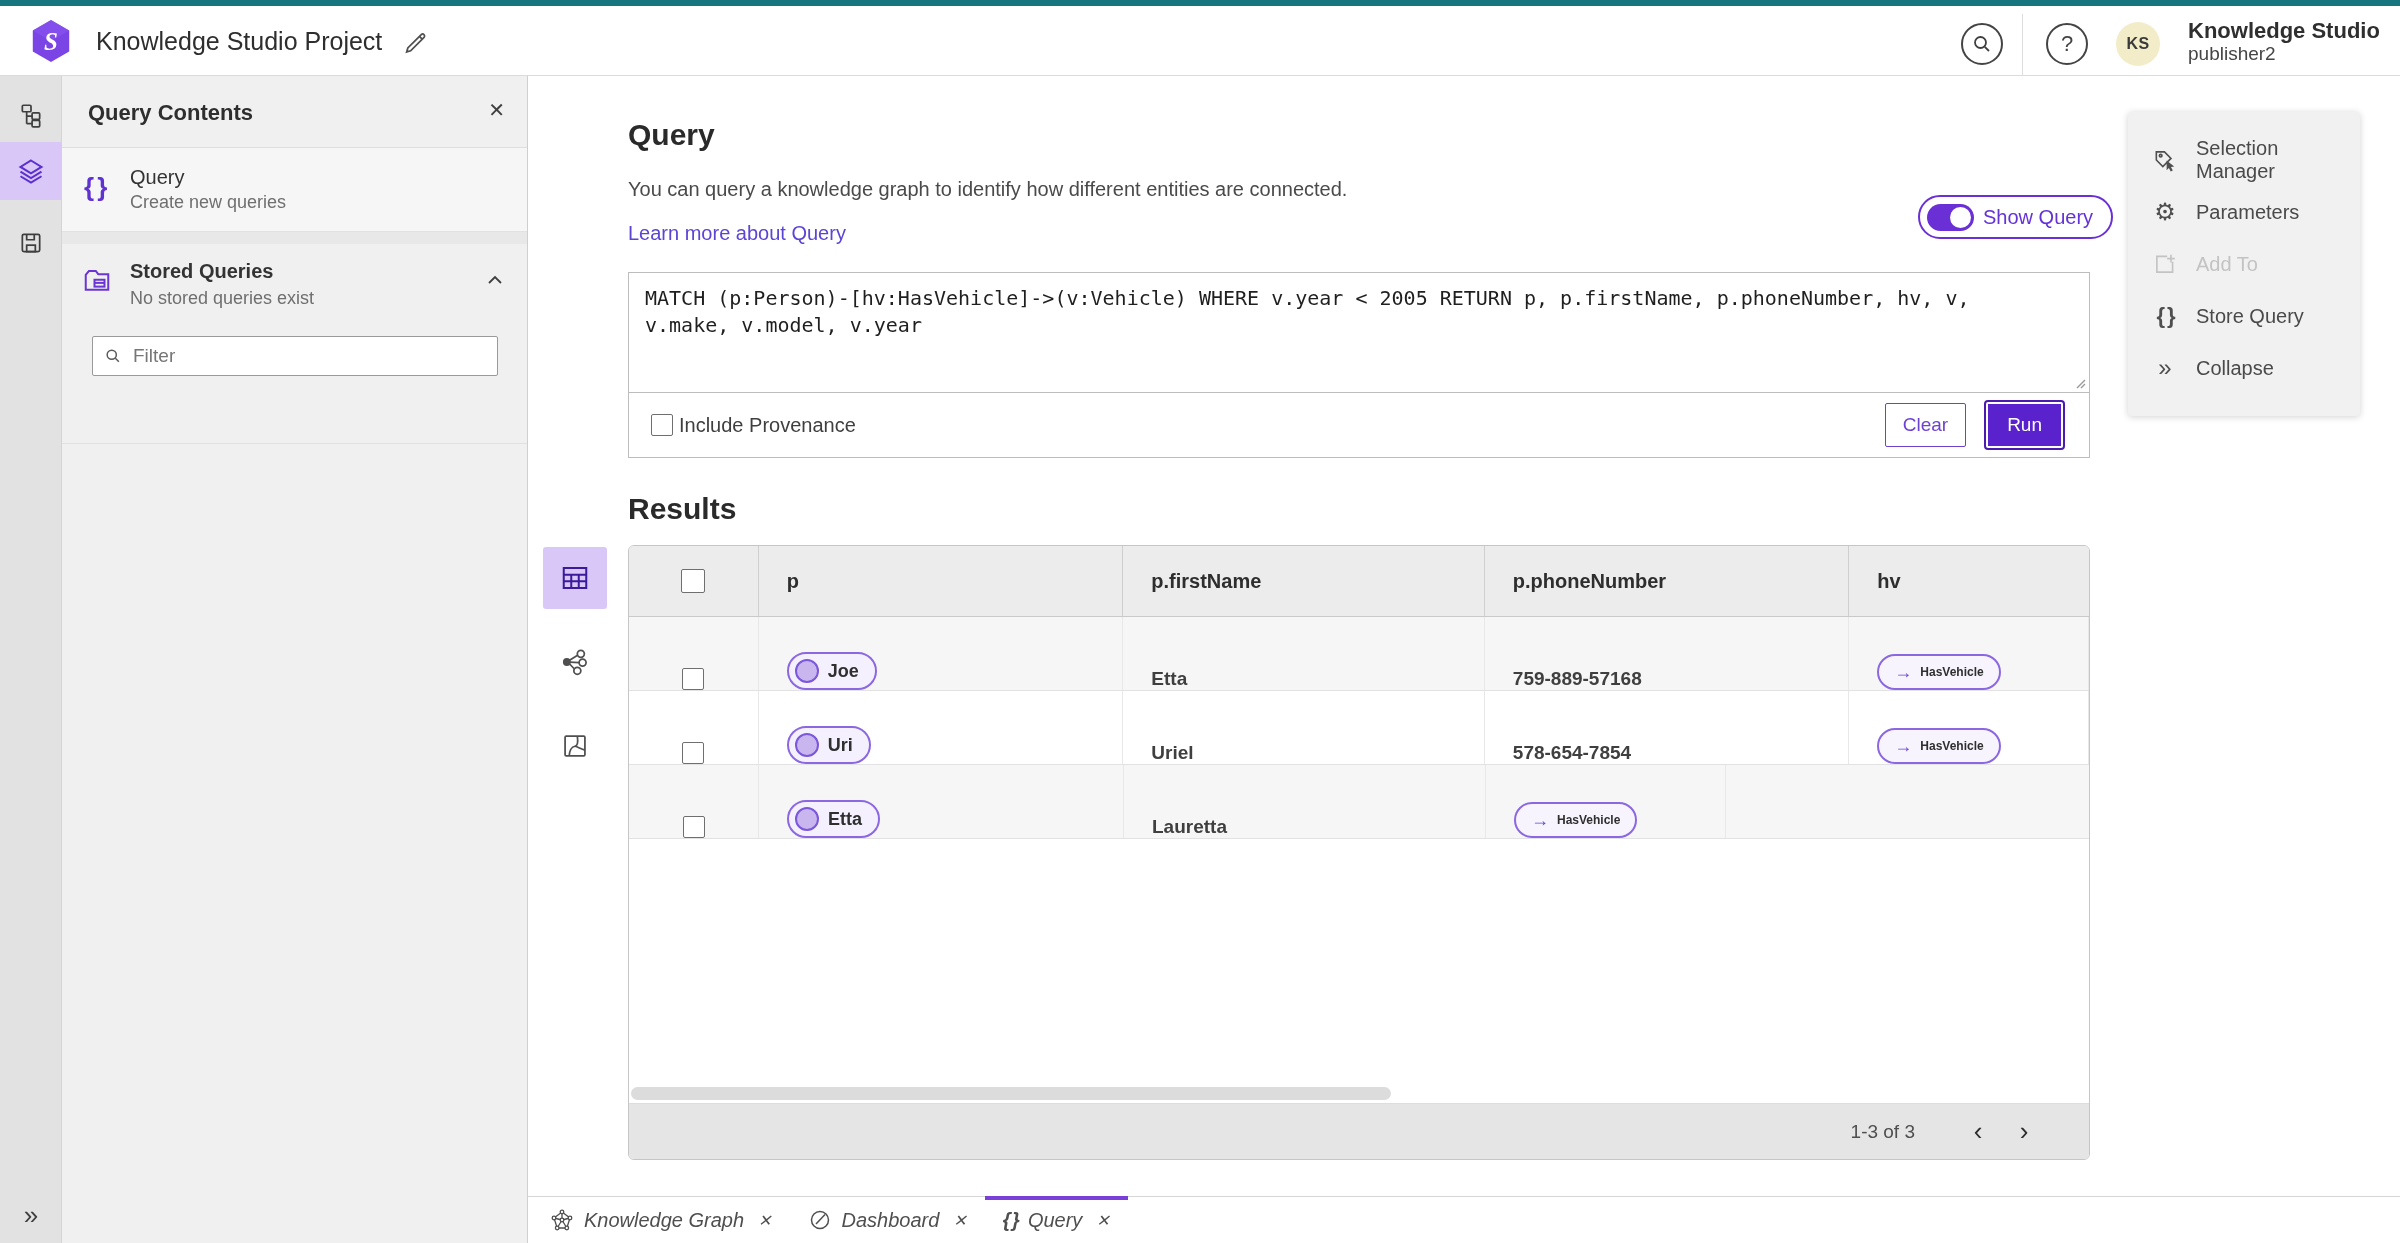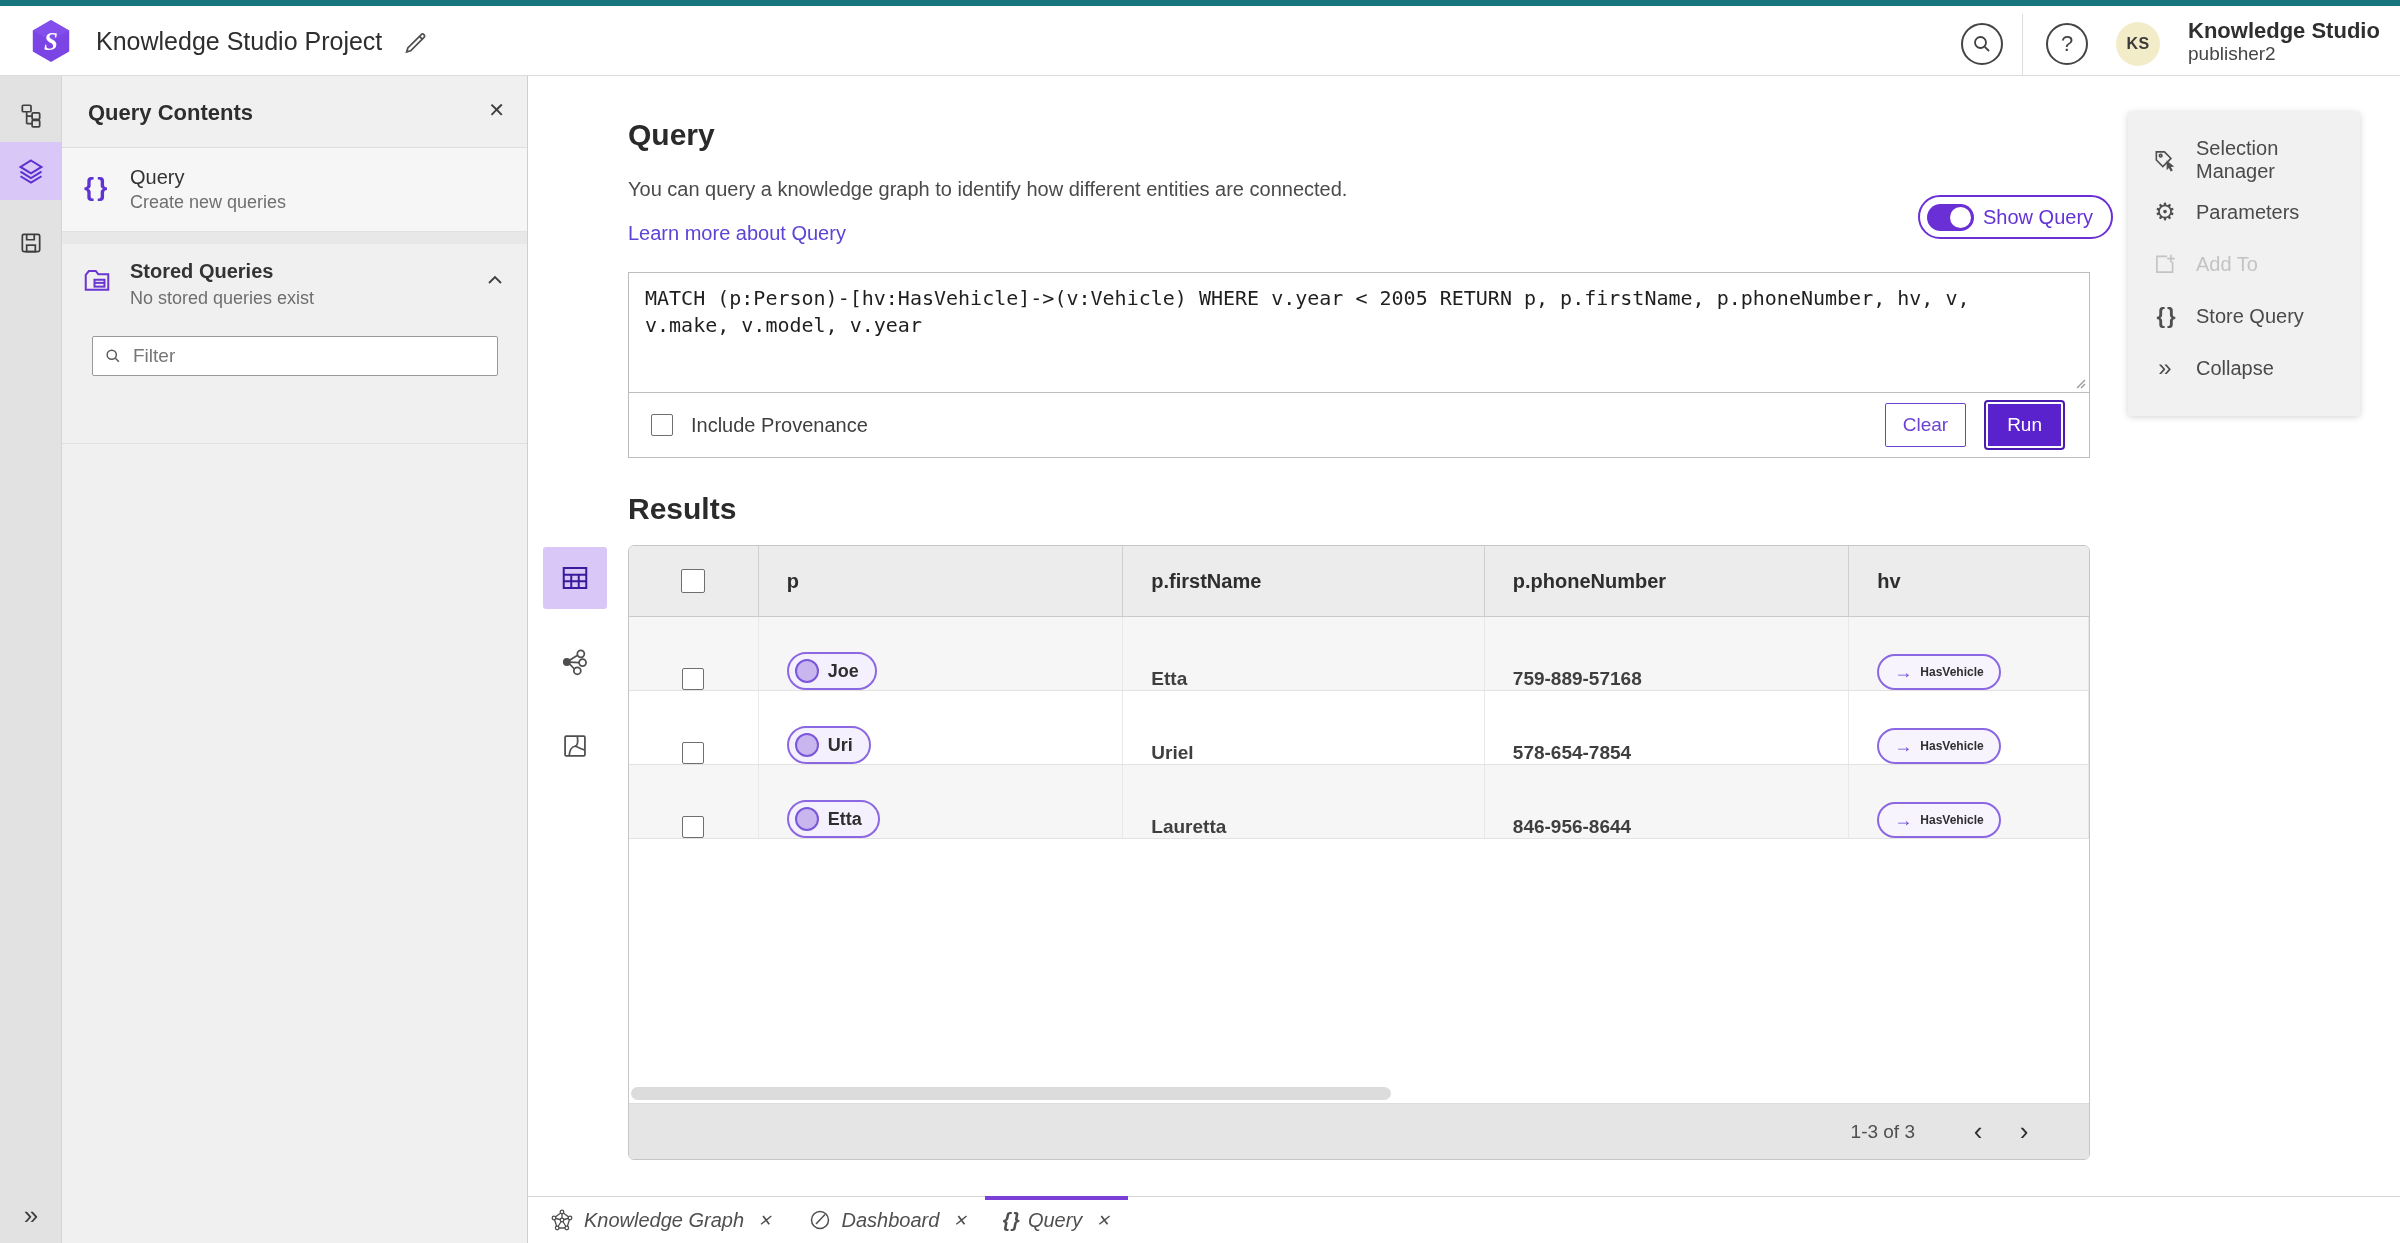--- a/index.html
+++ b/index.html
@@ -54,21 +54,21 @@
   .show-toggle { position:absolute; left:1390px; top:107px; height:44px; border:2px solid #6a30d6; border-radius:23px; display:flex; align-items:center; gap:9px; padding:0 18px 0 7px; cursor:pointer; background:#fff;margin-top:12px; }
   .tgl-track { width:47px; height:27px; background:#6a30d6; border-radius:14px; position:relative; }
   .tgl-knob { position:absolute; right:3px; top:3px; width:21px; height:21px; background:#fff; border-radius:50%; }
   .show-toggle .lbl { font-size:20px; color:#6433d6; }
 
   .query-box { position:absolute; left:100px; top:196px; width:1462px; height:186px; border:1px solid #bdbdbd; background:#fff; }
   .query-box textarea { display:block; width:100%; height:120px; border:none; border-bottom:1px solid #bdbdbd; resize:none; outline:none; padding:12px 80px 0 16px; font-family:"DejaVu Sans Mono", monospace; font-size:20px; line-height:27px; color:#1f1f1f; }
   .resize-grip { position:absolute; right:3px; top:102px; width:14px; height:14px; pointer-events:none; }
   .qb-footer { height:64px; display:flex; align-items:center; padding:0 22px; }
   .checkbox { width:22px; height:22px; border:1px solid #6f6f6f; border-radius:2px; background:#fff; cursor:pointer; flex:none; }
-  .qb-footer .cb-label { font-size:20px; color:#3f3f3f; margin-left:18px; }
+  .qb-footer .cb-label { font-size:20px; color:#3f3f3f; margin-left:6px; }
   .qb-footer .spacer { flex:1; }
   .btn-clear { height:44px; padding:0 17px; background:#fff; border:1px solid #6d42d2; color:#6d42d2; font-size:19px; border-radius:2px; font-family:"Liberation Sans",sans-serif; cursor:pointer; margin-right:20px; }
   .btn-run { height:46px; padding:0 19px; background:#5a22cc; border:2px solid #fff; outline:2px solid #4b1bb0; color:#fff; font-size:19px; border-radius:2px; font-family:"Liberation Sans",sans-serif; cursor:pointer; margin-right:4px; }
 
   .r-title { position:absolute; left:100px; top:416px; font-size:30px; font-weight:600; color:#2a2a2a; }
 
   .view-rail { position:absolute; left:15px; top:471px; width:64px; }
   .view-btn { width:64px; height:62px; display:flex; align-items:center; justify-content:center; color:#4f4f4f; cursor:pointer; }
   .view-btn.selected { background:#d9c7f8; border-radius:3px; color:#3b1a9c; }
   .view-btn + .view-btn { margin-top:22px; }
@@ -324,21 +324,20 @@
         <div class="td c0">
             <div class="checkbox"></div>
           </div>
         <div class="td c1">
             <span class="entity-pill">
               <span class="entity-dot"></span>
               <span class="nm">Etta</span>
             </span>
           </div>
         <div class="td c2">Lauretta</div>
-        <div class="td c3">846-956-8644</div>
         <div class="td c4">
             <span class="rel-pill">
               <span class="ar">→</span>
               <span class="nm">HasVehicle</span>
             </span>
           </div>
       </div>
 
       <div class="hscroll">
           <div class="hthumb"></div>

